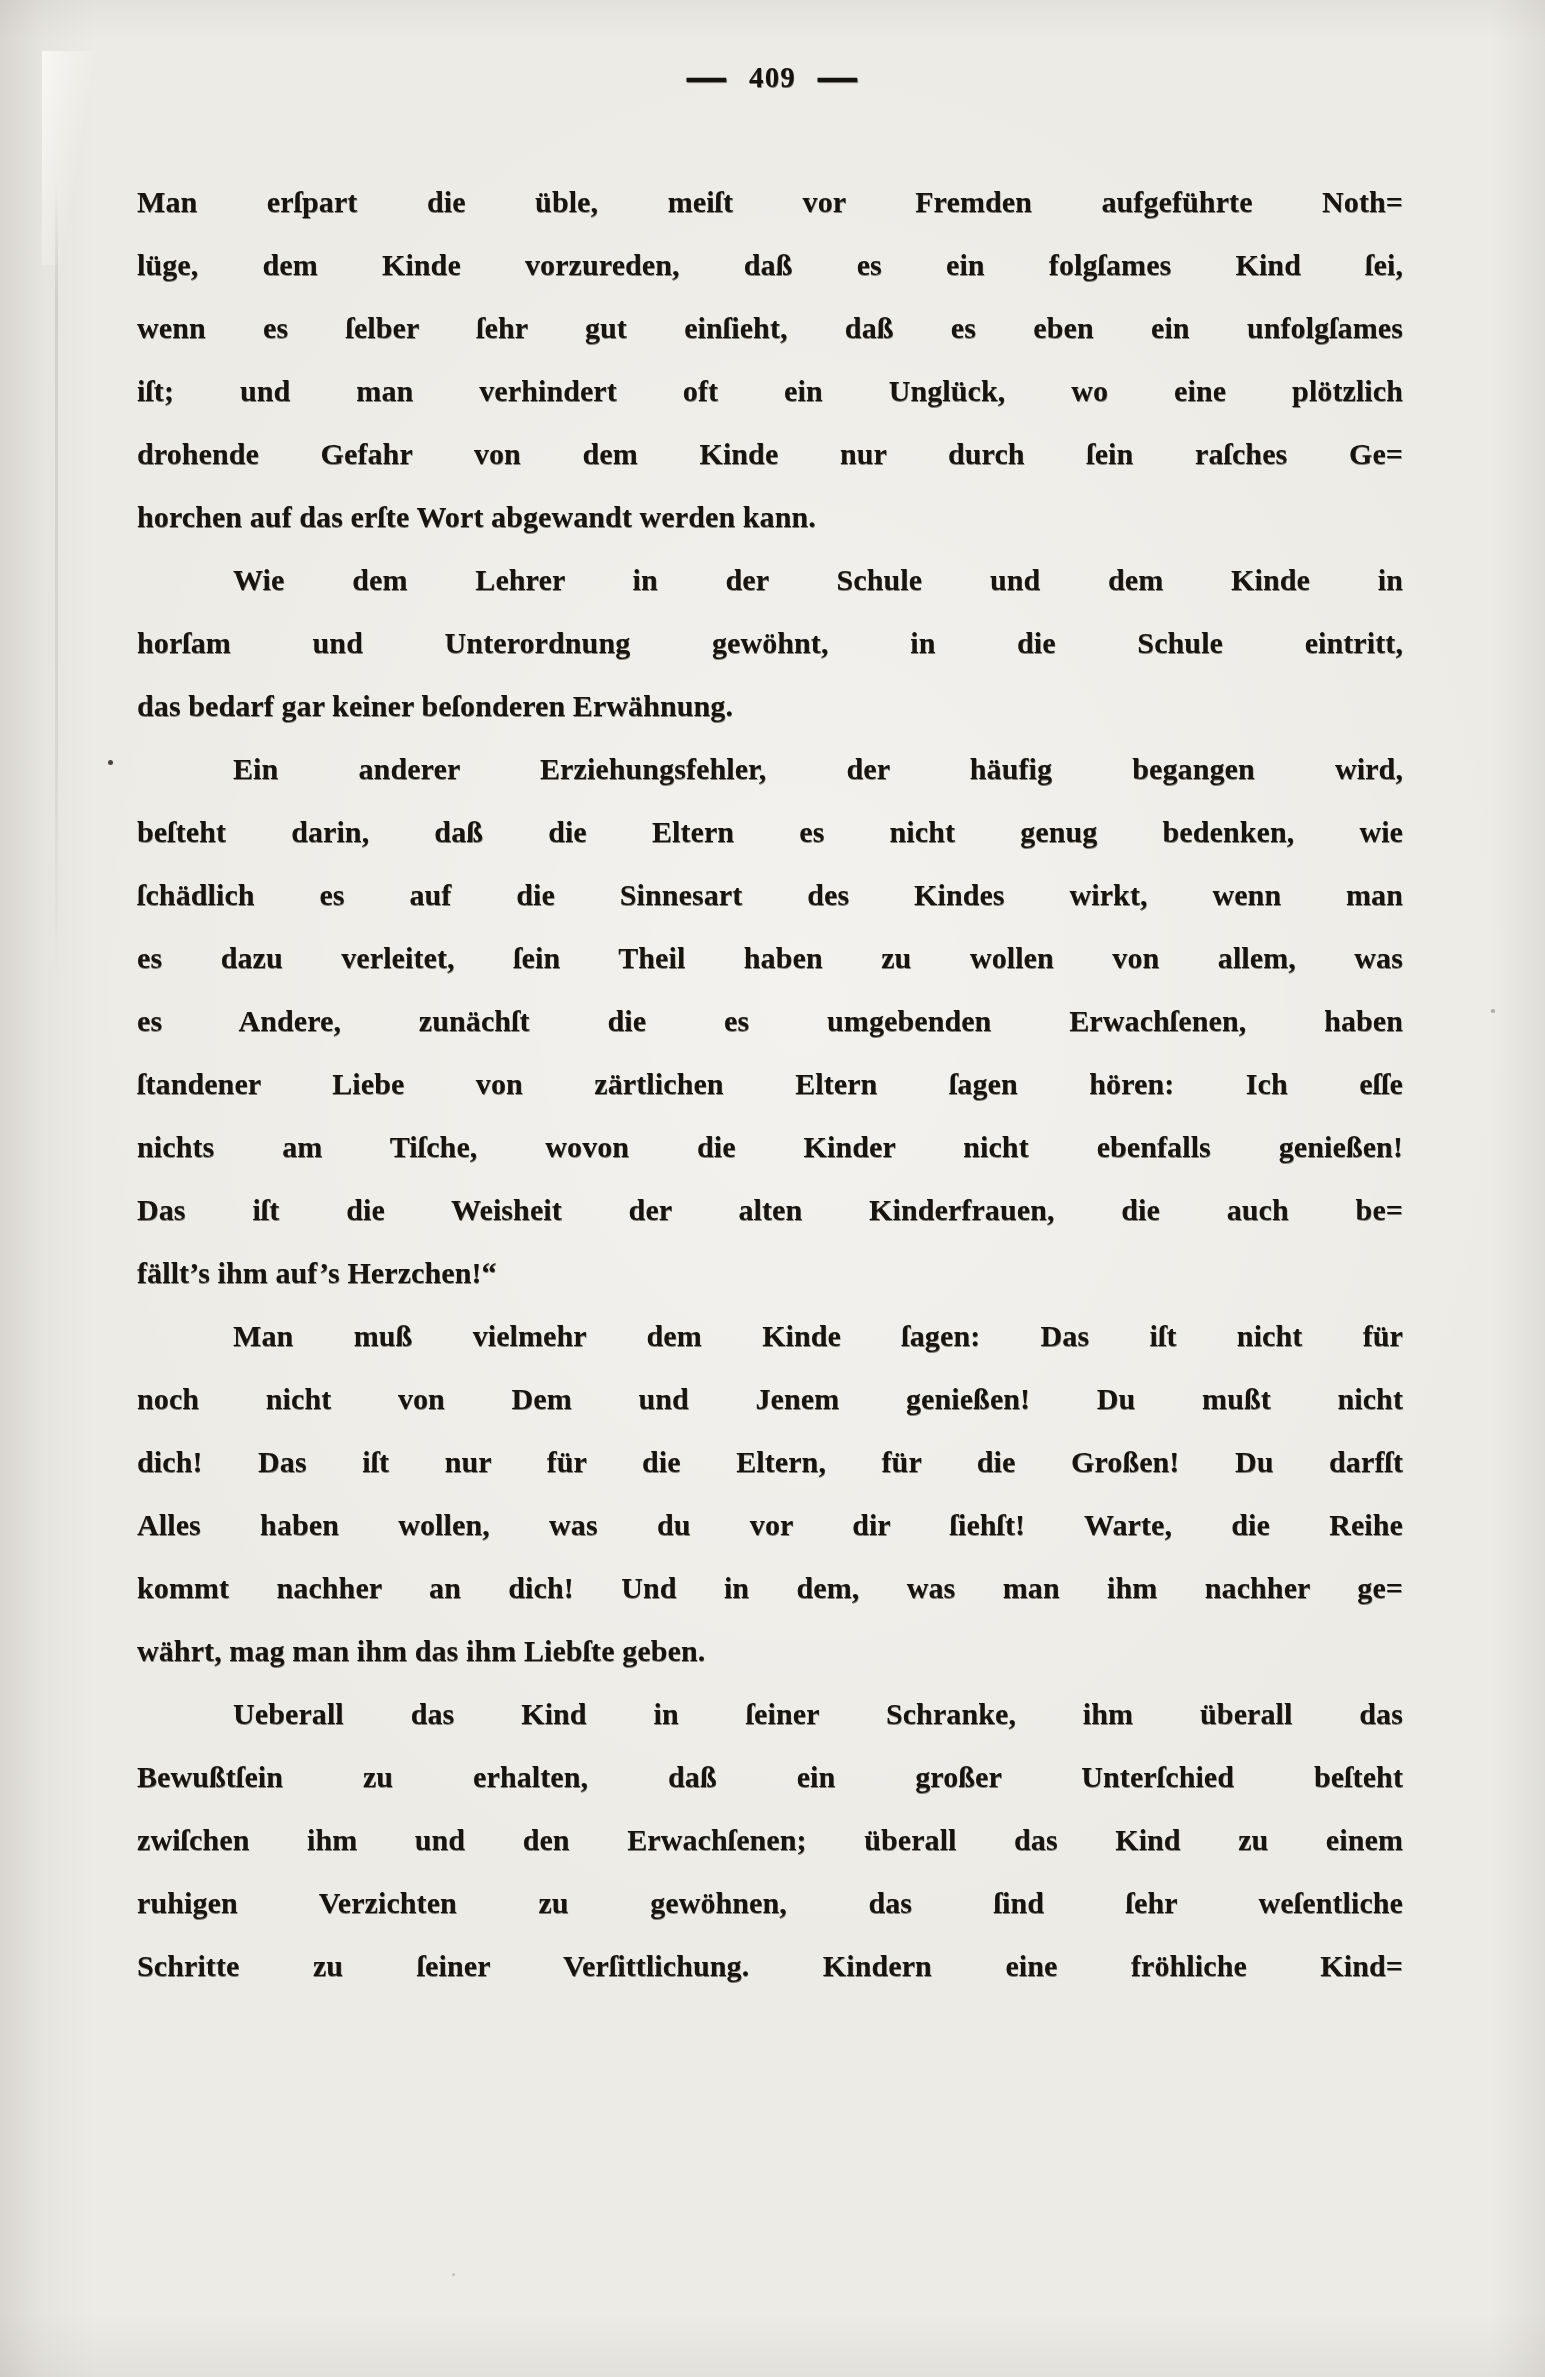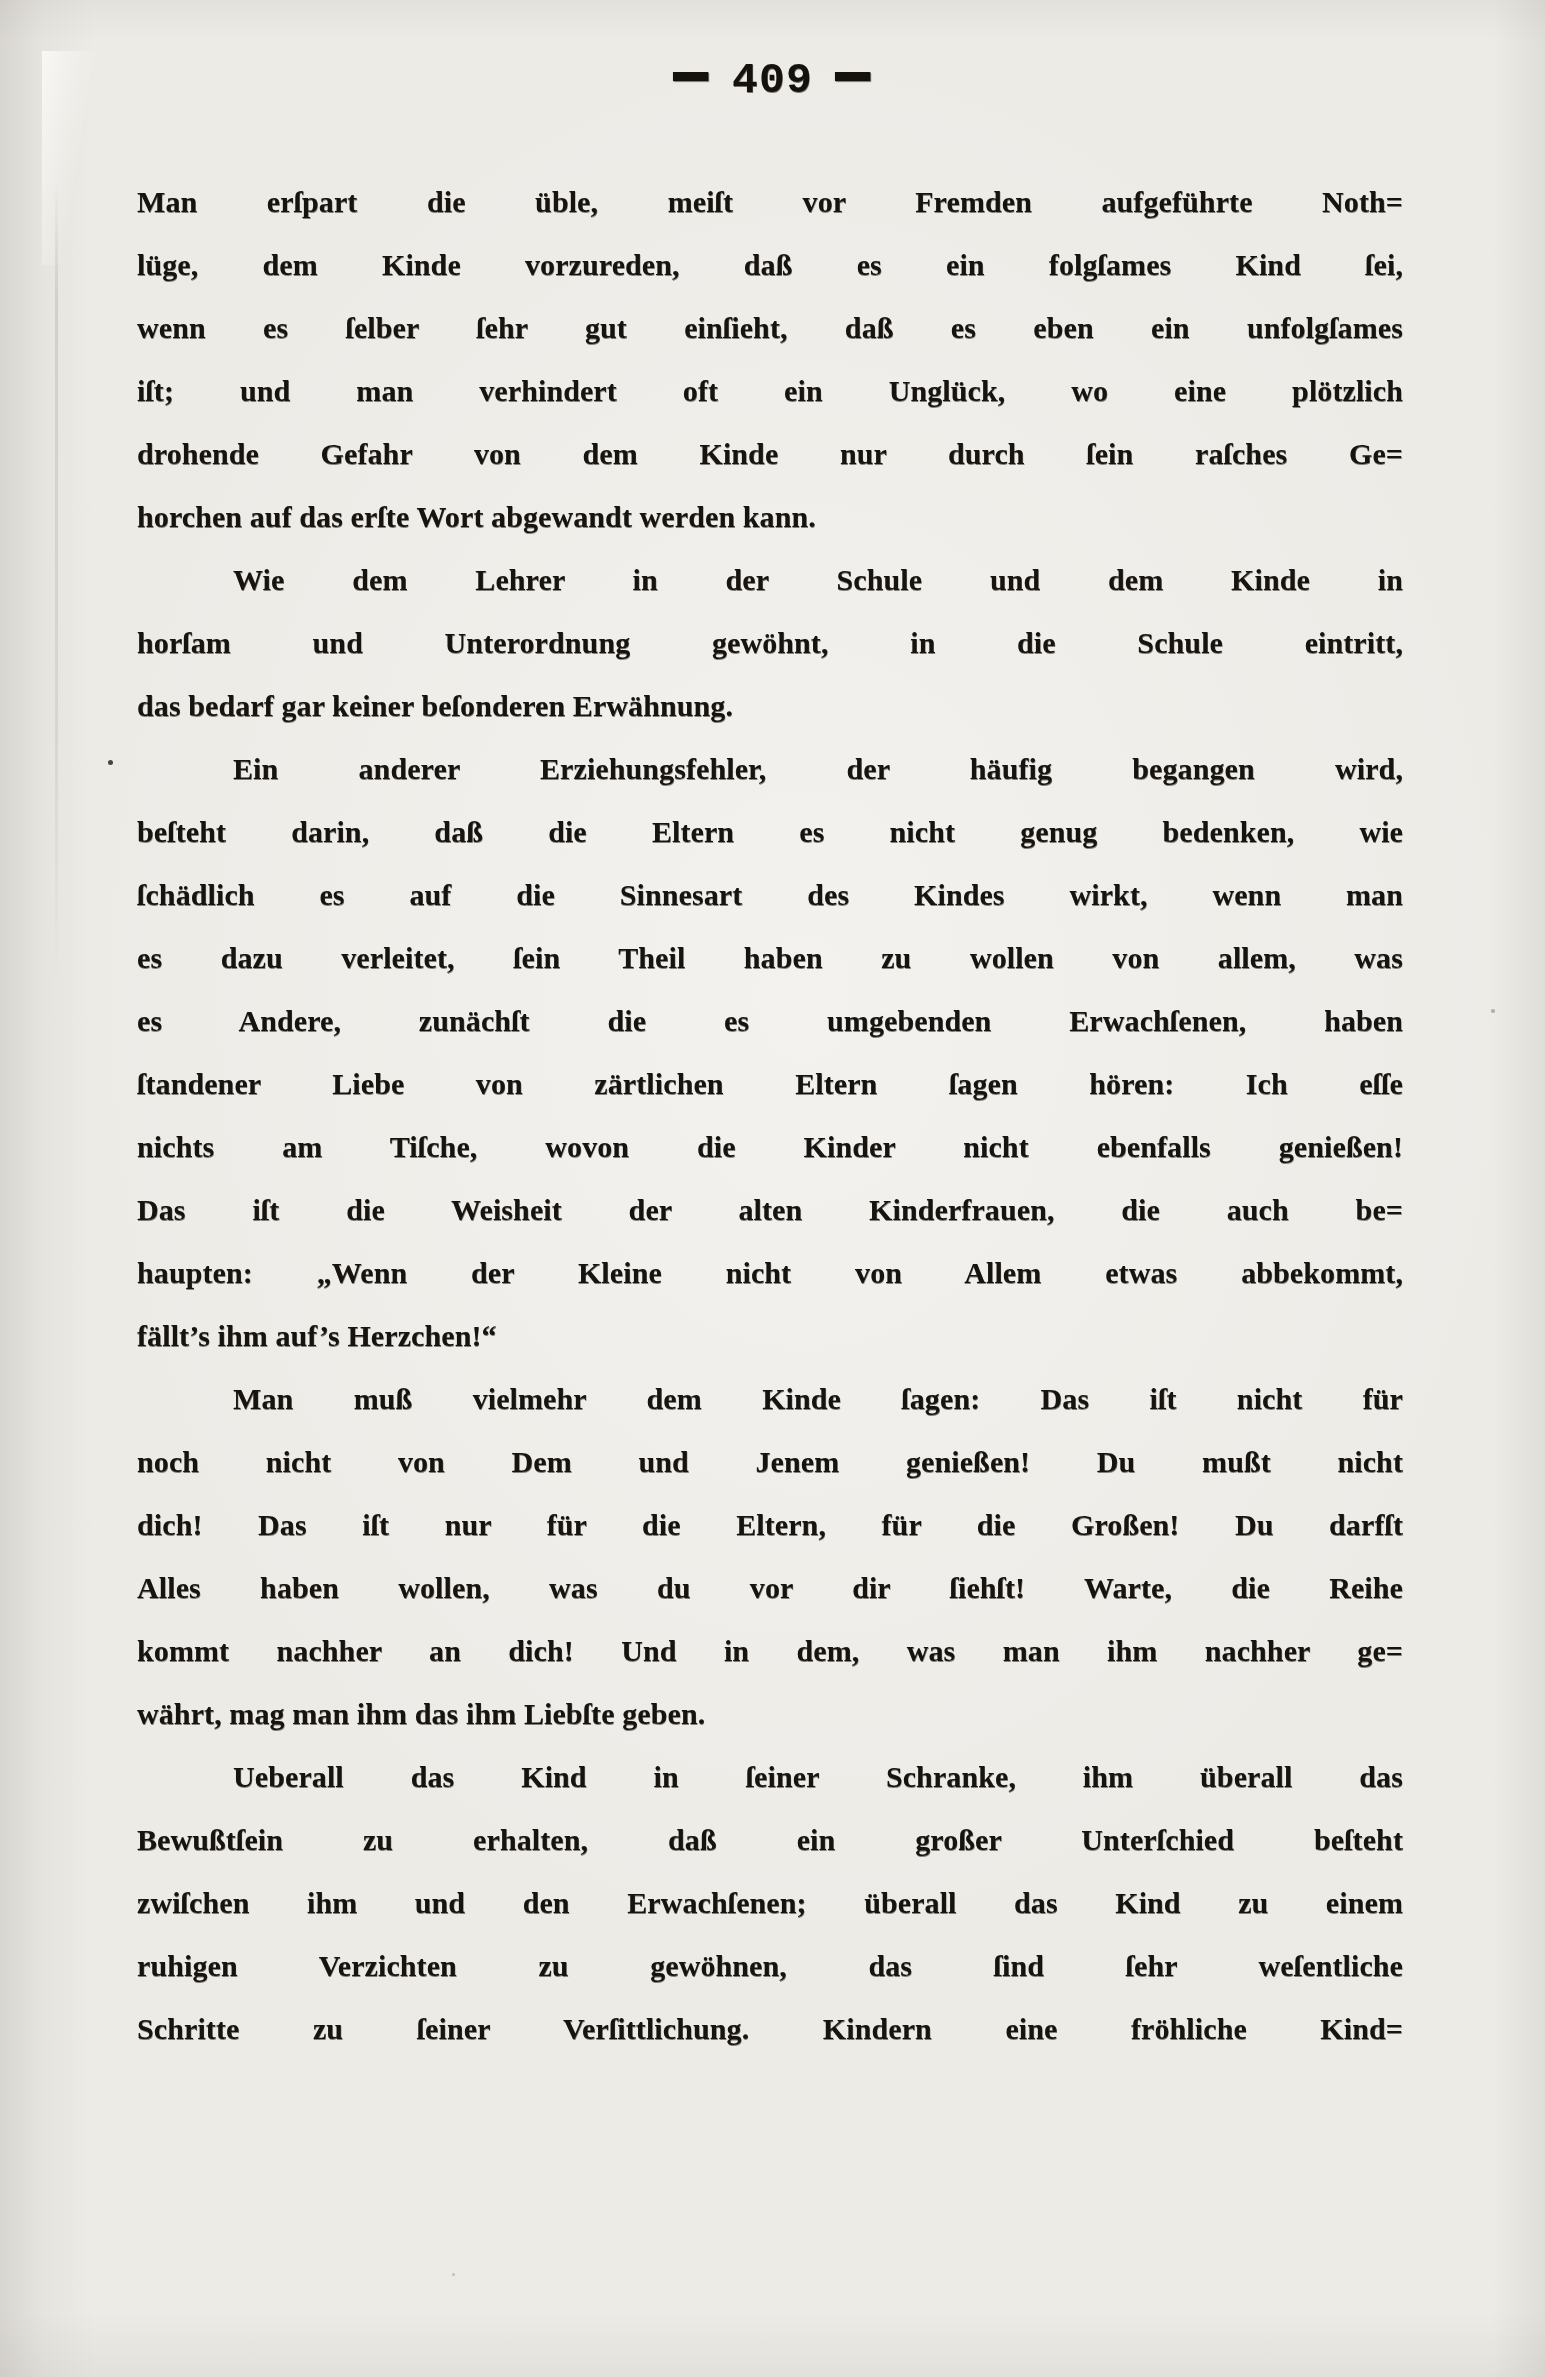--- a/index.html
+++ b/index.html
@@ -45,26 +45,25 @@
     background: #2b2620;
   }
   .speck.s1 { left: 108px; top: 760px; width: 5.3px; height: 5.3px; opacity: 0.85; }
   .speck.s2 { left: 1491px; top: 1009px; width: 3.6px; height: 3.6px; opacity: 0.30; }
   .speck.s3 { left: 452px; top: 2273px; width: 3px; height: 3px; opacity: 0.22; }
 
   .page-header {
     position: absolute;
     top: 55px; left: 0; right: 0;
     text-align: center;
-    font-size: 43px;
-    line-height: 52px;
+    font-size: 29px;
+    line-height: 44px;
     letter-spacing: 1.2px;
     color: #15120d;
     text-shadow: 0.5px 0.6px 0.6px rgba(20,16,10,0.55);
-    font-family: Liberation Mono, monospace;
   }
   .page-header .dash {
     display: inline-block;
     transform: scale(1.35, 2.1);
     margin: 0 27px;
     position: relative;
     top: -3.6px;
   }
   .text-block {
     position: absolute;
@@ -117,21 +116,20 @@
       </div>
       <div class="paragraph indent">
         <div class="line">Ein anderer Erziehungsfehler, der häufig begangen wird,</div>
         <div class="line">beſteht darin, daß die Eltern es nicht genug bedenken, wie</div>
         <div class="line">ſchädlich es auf die Sinnesart des Kindes wirkt, wenn man</div>
         <div class="line">es dazu verleitet, ſein Theil haben zu wollen von allem, was</div>
         <div class="line">es Andere, zunächſt die es umgebenden Erwachſenen, haben</div>
         <div class="line">ſtandener Liebe von zärtlichen Eltern ſagen hören: Ich eſſe</div>
         <div class="line">nichts am Tiſche, wovon die Kinder nicht ebenfalls genießen!</div>
         <div class="line">Das iſt die Weisheit der alten Kinderfrauen, die auch be=</div>
-        <div class="line">haupten: „Wenn der Kleine nicht von Allem etwas abbekommt,</div>
         <div class="line line-last">fällt’s ihm auf’s Herzchen!“</div>
       </div>
       <div class="paragraph indent">
         <div class="line">Man muß vielmehr dem Kinde ſagen: Das iſt nicht für</div>
         <div class="line">noch nicht von Dem und Jenem genießen! Du mußt nicht</div>
         <div class="line">dich! Das iſt nur für die Eltern, für die Großen! Du darfſt</div>
         <div class="line">Alles haben wollen, was du vor dir ſiehſt! Warte, die Reihe</div>
         <div class="line">kommt nachher an dich! Und in dem, was man ihm nachher ge=</div>
         <div class="line line-last">währt, mag man ihm das ihm Liebſte geben.</div>
       </div>

